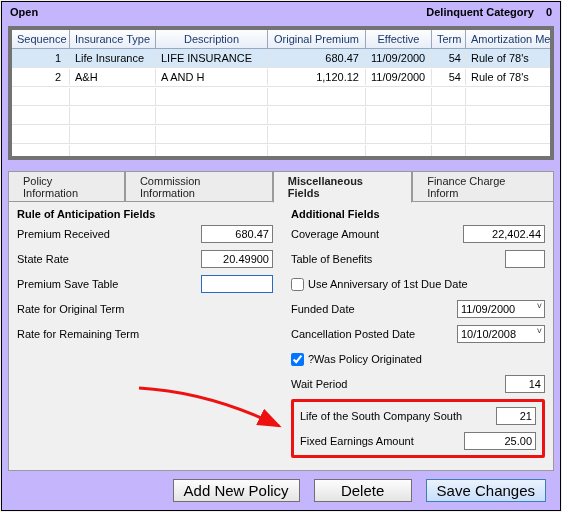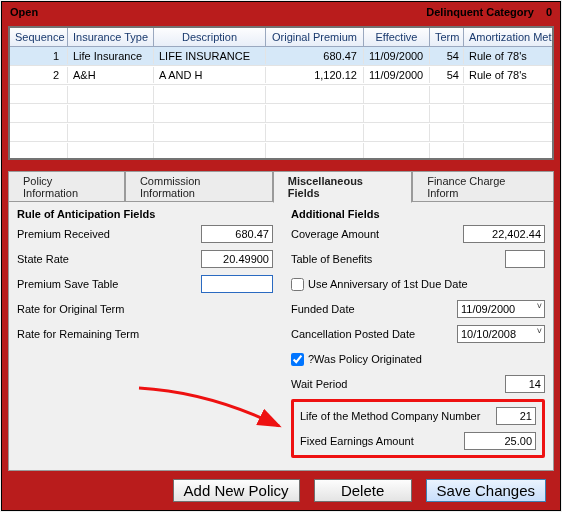--- a/index.html
+++ b/index.html
@@ -7,38 +7,38 @@
     margin: 0;
     font-family: Tahoma, Arial, sans-serif;
     font-size: 11px;
     background: #f0f0f0;
     width: 562px;
     height: 512px;
     overflow: hidden;
   }
   .window {
     border: 1px solid #000;
-    background: #b91c1c;
+    background: #c4b5fd;
     width: 560px;
     height: 510px;
     margin: 1px;
     position: relative;
   }
   .header-row {
     display: flex;
     padding: 4px 8px 2px 8px;
     font-weight: bold;
   }
   .header-left { flex: 1; }
   .header-right { display: flex; gap: 8px; align-items: center; }
   .dcat-val { font-weight: bold; padding-left: 4px; }
 
   .grid {
     margin: 6px 6px 0 6px;
-    border: 2px solid #737373;
+    border: 4px solid #737373;
     background: #fff;
     height: 134px;
     overflow: hidden;
   }
   .grid-header {
     display: flex;
     background: linear-gradient(#fdfdfe,#e8eef8);
     border-bottom: 1px solid #9aa8bf;
   }
   .gh {
@@ -318,21 +318,21 @@
         <input type="checkbox" checked="" style="">
         <span>?Was Policy Originated</span>
       </div>
       <div class="frow">
         <span class="flabel">Wait Period</span>
         <input class="finput small" value="14" style="">
       </div>
 
       <div class="highlight-box">
         <div class="frow">
-          <span class="flabel">Life of the Method Company Number</span>
+          <span class="flabel">Life of the South Company South</span>
           <input class="finput small" value="21" style="">
         </div>
         <div class="frow" style="margin-bottom:0;">
           <span class="flabel">Fixed Earnings Amount</span>
           <input class="finput" value="25.00" style="">
         </div>
       </div>
     </div>
 
     <svg class="arrow-svg" viewBox="0 0 160 60">

